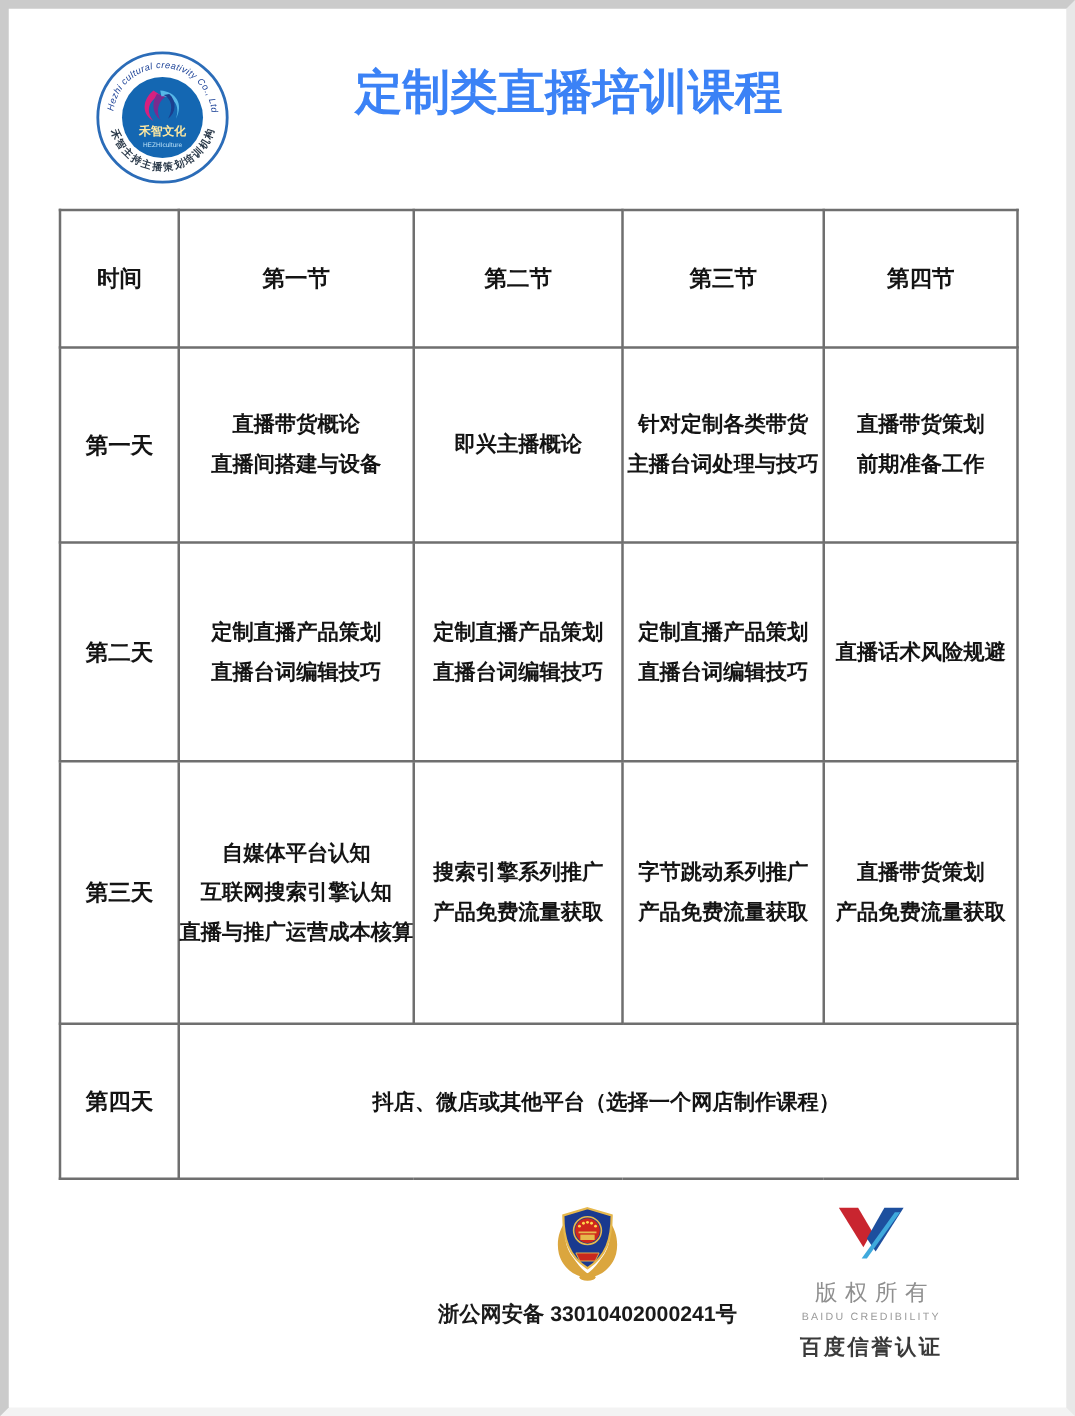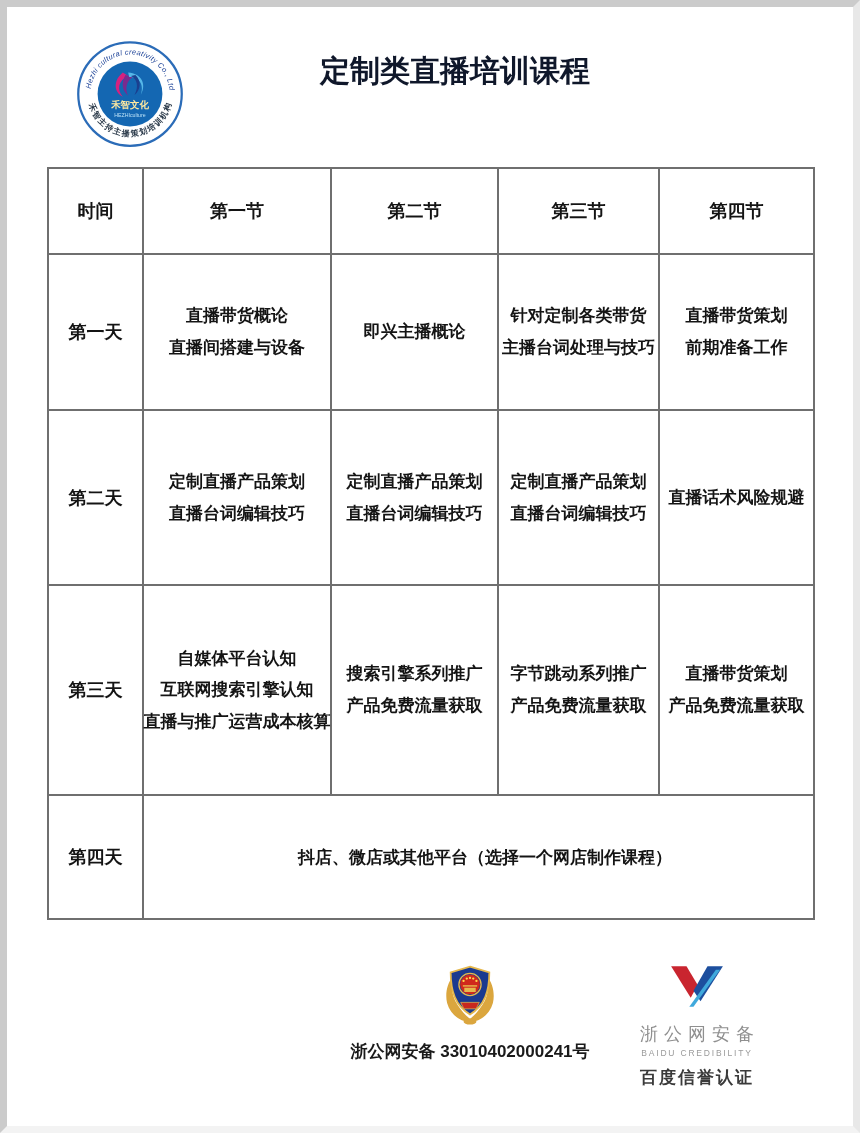--- a/index.html
+++ b/index.html
@@ -10,21 +10,21 @@
     margin:0 auto; overflow:hidden;
   }
   .frame {
     position:absolute; inset:0; pointer-events:none; z-index:50;
     border-style:solid; border-width:7px;
     border-color:#cbcbcb #e8e8e8 #f3f3f3 #cbcbcb;
   }
   
   .logo-header { position:absolute; left:76px; top:40px; width:108px; height:108px; }
   .header-text { position:absolute; left:90px; right:40px; top:54px; text-align:center; }
-  .page-title  { font-size:30px; font-weight:bold; color:#0f172a; letter-spacing:0px; line-height:1.1; }
+  .page-title  { font-size:38px; font-weight:bold; color:#3b82f6; letter-spacing:0px; line-height:1.1; }
   .page-subtitle { margin-top:9px; font-size:16.5px; font-weight:bold; color:#111; letter-spacing:.5px; }
   
   table.course {
     position:absolute; left:47px; top:167px; width:766px;
     border-collapse:collapse; table-layout:fixed;
   }
   table.course th, table.course td {
     border:2px solid #6f6f6f; vertical-align:middle; text-align:center;
     color:#141414; background:#fff; padding:0;
   }
@@ -89,21 +89,21 @@
 
   <table class="course">
     <colgroup>
       <col style="width:95px">
         <col style="width:188px">
         <col style="width:167px">
         <col style="width:161px">
         <col style="width:155px">
     </colgroup>
     <tbody>
-        <tr style="height:86px">
+        <tr style="height:110px">
       <th>时间</th>
       <th>第一节</th>
       <th>第二节</th>
       <th>第三节</th>
       <th>第四节</th>
     </tr>
 
     <tr style="height:156px">
       <td class="day">第一天</td>
       <td>
@@ -220,17 +220,17 @@
     </svg>
     <div class="police-text">浙公网安备 33010402000241号</div>
   </div>
 
   <div class="footer-block fb-right">
     <svg class="baidu-logo" viewBox="0 0 90 80">
       <path d="M8,6 L30,6 L46,33 L36,51 Z" fill="#c9252f"></path>
       <path d="M60,6 L82,6 L50,56 L40,41 Z" fill="#1d4f9e"></path>
       <path d="M34,64 L72,11 L78,11 L40,64 Z" fill="#3fa9dc"></path>
     </svg>
-    <div class="baidu-cn">浙公网安备</div>
+    <div class="baidu-cn">版权所有</div>
     <div class="baidu-en">BAIDU CREDIBILITY</div>
     <div class="baidu-cert">百度信誉认证</div>
   </div>
 </div>
 
 </body></html>

